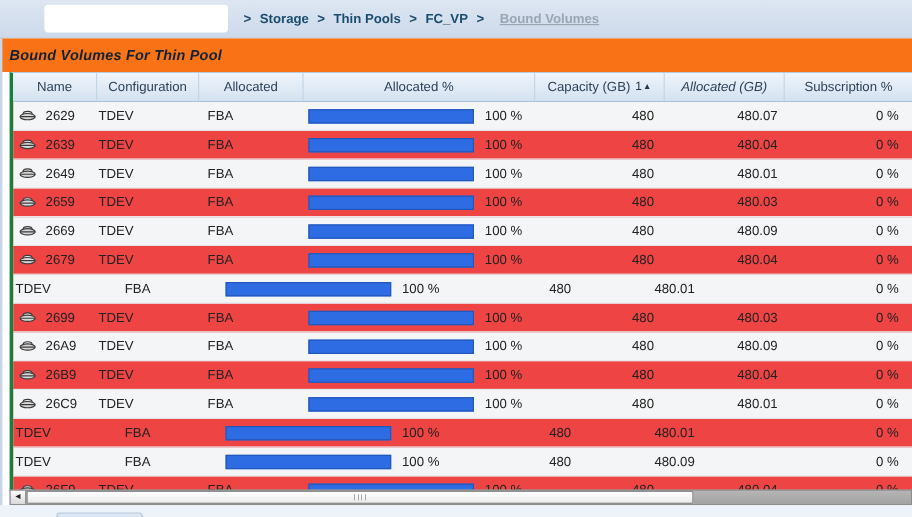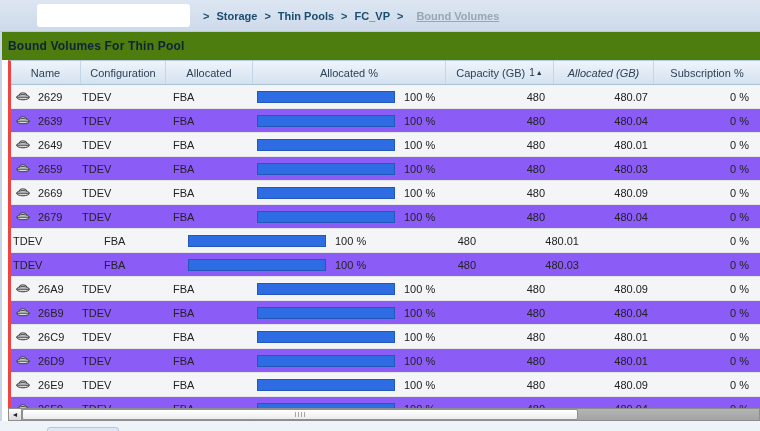--- a/index.html
+++ b/index.html
@@ -28,29 +28,29 @@
   .redacted-box {
     width:153px; height:23px;
     background:#ffffff;
     border-radius:3px;
     margin-right:6px;
   }
   .crumb-sep { margin:0 7px; color:#1b4d6e; font-size:11px; }
   .crumb-link { color:#1b4d6e; text-decoration:none; cursor:pointer; }
   .crumb-current { color:#9aa6b2; margin-left:6px;text-decoration:underline; }
   
-  .title-band { height:28px; display:flex; align-items:center; background:#4d7c0f; }
+  .title-band { height:28px; display:flex; align-items:center; background:#f97316;font-style:italic; }
   .page-title {
     font-size:12px; font-weight:bold; color:#0f2236; padding-left:8px;
     letter-spacing:.2px;
   }
   
   .table-wrap {
     margin-left:8px;
-    border-left:3px solid #ef4444;
+    border-left:3px solid #15803d;
     border-top:1px solid #b7cade;
     width:752px;
     position:relative;
   }
   .thead {
     display:flex;
     height:24px;
     background:linear-gradient(#eef4fb,#d4e2f0);
     border-bottom:1px solid #aac1d8;
     font-size:11px; color:#2e4257;
@@ -66,21 +66,21 @@
   .sort-badge { display:inline-flex; align-items:baseline; margin-left:4px; }
   .sort-num { font-size:10px; color:#223447; }
   .sort-arrow { font-size:7px; color:#223447; margin-left:1px; position:relative; top:-1px; }
   .col-name   { width:69px; }
   .col-config { width:85px; }
   .col-emul   { width:87px; }
   .col-alloc  { width:193px; }
   .col-cap    { width:108px;text-align:right; }
   .col-allgb  { width:100px;font-style:italic; }
   .col-sub    { flex:1; }
-  .tbody { height:324px; overflow:hidden; background:#8b5cf6; }
+  .tbody { height:324px; overflow:hidden; background:#ef4444; }
   .row {
     display:flex; align-items:center; height:24px;
     border-bottom:1px solid #e4e6e9;
     font-size:11px; color:#222;
   }
   .row:nth-child(odd){ background:#f4f5f7; }
   .cell { display:flex; align-items:center; height:100%; }
   .cell.name-cell { width:69px; padding-left:5px; }
   .vol-icon { width:14px; height:11px; margin-right:8px; flex:0 0 auto; }
   .cell.config-cell { width:85px; padding-left:2px; }
@@ -296,20 +296,28 @@
       <div class="cell alloc-cell">
         <div class="bar" style="width: 138px;"></div>
         <span class="alloc-text">100 %</span>
       </div>
       <div class="cell cap-cell">480</div>
       <div class="cell allgb-cell">480.01</div>
       <div class="cell sub-cell">0 %</div>
     </div>
 
     <div class="row">
+      <div class="cell name-cell">
+        <svg class="vol-icon" viewBox="0 0 14 11">
+          <ellipse cx="7" cy="4.2" rx="3.8" ry="2.4" fill="#f0f0f0" stroke="#3c3c3c" stroke-width="1"></ellipse>
+          <ellipse cx="7" cy="6.2" rx="6.3" ry="2.6" fill="#d8d8d8" stroke="#3c3c3c" stroke-width="1"></ellipse>
+          <line x1="0.7" y1="6.2" x2="13.3" y2="6.2" stroke="#3c3c3c" stroke-width="1"></line>
+        </svg>
+        <span>2699</span>
+      </div>
       <div class="cell config-cell">TDEV</div>
       <div class="cell emul-cell">FBA</div>
       <div class="cell alloc-cell">
         <div class="bar" style="width: 138px;"></div>
         <span class="alloc-text">100 %</span>
       </div>
       <div class="cell cap-cell">480</div>
       <div class="cell allgb-cell">480.03</div>
       <div class="cell sub-cell">0 %</div>
     </div>
@@ -368,48 +376,32 @@
       <div class="cell alloc-cell">
         <div class="bar" style="width: 138px;"></div>
         <span class="alloc-text">100 %</span>
       </div>
       <div class="cell cap-cell">480</div>
       <div class="cell allgb-cell">480.01</div>
       <div class="cell sub-cell">0 %</div>
     </div>
 
     <div class="row">
-      <div class="cell name-cell">
-        <svg class="vol-icon" viewBox="0 0 14 11">
-          <ellipse cx="7" cy="4.2" rx="3.8" ry="2.4" fill="#f0f0f0" stroke="#3c3c3c" stroke-width="1"></ellipse>
-          <ellipse cx="7" cy="6.2" rx="6.3" ry="2.6" fill="#d8d8d8" stroke="#3c3c3c" stroke-width="1"></ellipse>
-          <line x1="0.7" y1="6.2" x2="13.3" y2="6.2" stroke="#3c3c3c" stroke-width="1"></line>
-        </svg>
-        <span>26D9</span>
-      </div>
       <div class="cell config-cell">TDEV</div>
       <div class="cell emul-cell">FBA</div>
       <div class="cell alloc-cell">
         <div class="bar" style="width: 138px;"></div>
         <span class="alloc-text">100 %</span>
       </div>
       <div class="cell cap-cell">480</div>
       <div class="cell allgb-cell">480.01</div>
       <div class="cell sub-cell">0 %</div>
     </div>
 
     <div class="row">
-      <div class="cell name-cell">
-        <svg class="vol-icon" viewBox="0 0 14 11">
-          <ellipse cx="7" cy="4.2" rx="3.8" ry="2.4" fill="#f0f0f0" stroke="#3c3c3c" stroke-width="1"></ellipse>
-          <ellipse cx="7" cy="6.2" rx="6.3" ry="2.6" fill="#d8d8d8" stroke="#3c3c3c" stroke-width="1"></ellipse>
-          <line x1="0.7" y1="6.2" x2="13.3" y2="6.2" stroke="#3c3c3c" stroke-width="1"></line>
-        </svg>
-        <span>26E9</span>
-      </div>
       <div class="cell config-cell">TDEV</div>
       <div class="cell emul-cell">FBA</div>
       <div class="cell alloc-cell">
         <div class="bar" style="width: 138px;"></div>
         <span class="alloc-text">100 %</span>
       </div>
       <div class="cell cap-cell">480</div>
       <div class="cell allgb-cell">480.09</div>
       <div class="cell sub-cell">0 %</div>
     </div>

